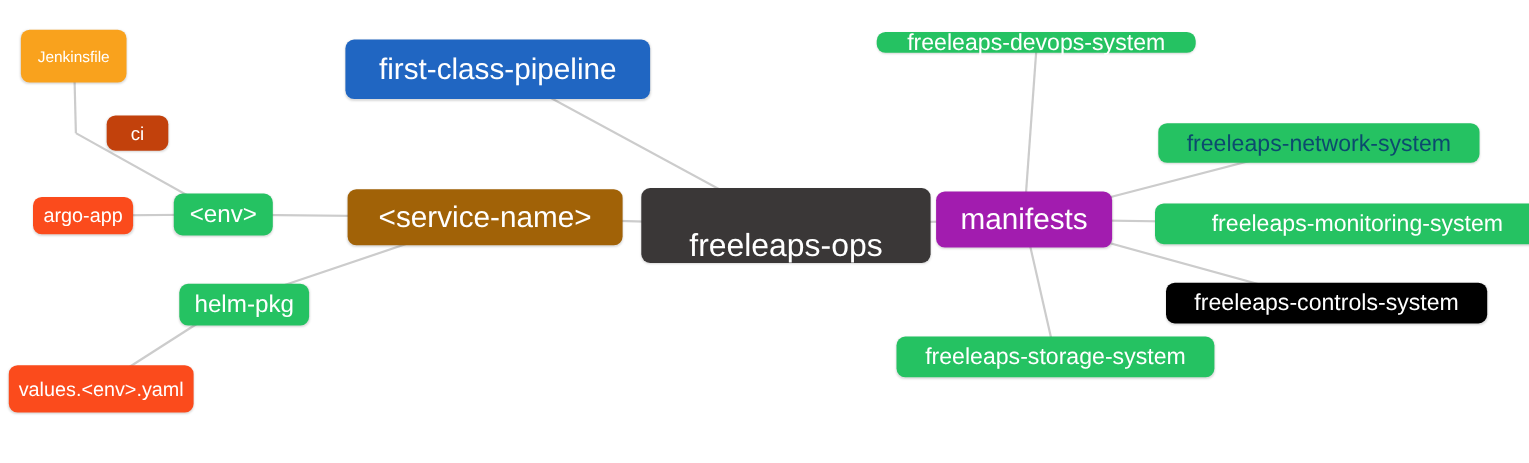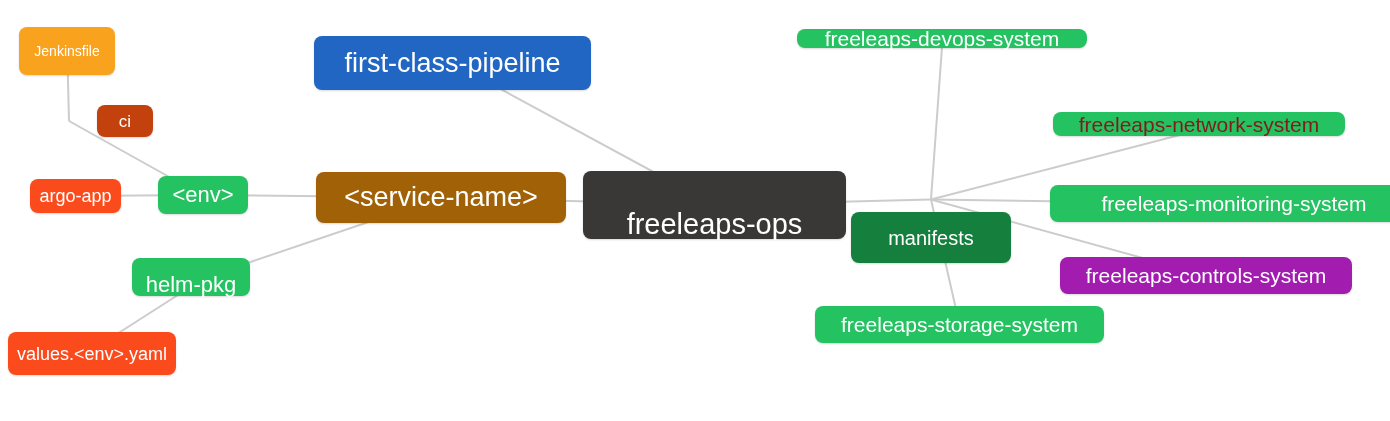--- a/index.html
+++ b/index.html
@@ -63,50 +63,50 @@
   <div id="node-layer">
       <div class="node" style="left: 583px; top: 171px; width: 263px; height: 68px; font-size: 29px; background: rgb(58, 55, 55); color: rgb(255, 255, 255); align-items: flex-end;">
     <span class="node-label">freeleaps-ops</span>
   </div>
       <div class="node" style="left: 314px; top: 36px; width: 277px; height: 54px; font-size: 27px; background: rgb(32, 102, 194); color: rgb(255, 255, 255);">
     <span class="node-label">first-class-pipeline</span>
   </div>
       <div class="node" style="left: 316px; top: 172px; width: 250px; height: 51px; font-size: 27px; background: #a16207; color: rgb(255, 255, 255);">
     <span class="node-label">&lt;service-name&gt;</span>
   </div>
-      <div class="node" style="left: 851px; top: 174px; width: 160px; height: 51px; font-size: 20px; background: #15803d; color: rgb(255, 255, 255); margin-top: 38px;">
+      <div class="node" style="left: 851px; top: 174px; width: 160px; height: 51px; font-size: 27px; background: #a21caf; color: rgb(255, 255, 255);">
     <span class="node-label">manifests</span>
   </div>
       <div class="node" style="left: 158px; top: 176px; width: 90px; height: 38px; font-size: 22px; background: rgb(37, 194, 98); color: rgb(255, 255, 255);">
     <span class="node-label">&lt;env&gt;</span>
   </div>
-      <div class="node" style="left: 132px; top: 258px; width: 118px; height: 38px; font-size: 22px; background: rgb(37, 194, 98); color: rgb(255, 255, 255); align-items: flex-end;">
+      <div class="node" style="left: 163px; top: 258px; width: 118px; height: 38px; font-size: 22px; background: rgb(37, 194, 98); color: rgb(255, 255, 255);">
     <span class="node-label">helm-pkg</span>
   </div>
       <div class="node" style="left: 53px; top: 105px; width: 56px; height: 32px; font-size: 17px; background: #c2410c; color: rgb(255, 255, 255); margin-left: 44px;">
     <span class="node-label">ci</span>
   </div>
       <div class="node" style="left: 30px; top: 179px; width: 91px; height: 34px; font-size: 18px; background: rgb(251, 75, 28); color: rgb(255, 255, 255); align-items: center;">
     <span class="node-label">argo-app</span>
   </div>
       <div class="node" style="left: 8px; top: 332px; width: 168px; height: 43px; font-size: 18px; background: rgb(251, 75, 28); color: rgb(255, 255, 255);">
     <span class="node-label">values.&lt;env&gt;.yaml</span>
   </div>
       <div class="node" style="left: 19px; top: 27px; width: 96px; height: 48px; font-size: 14px; background: rgb(249, 162, 29); color: rgb(255, 255, 255);">
     <span class="node-label">Jenkinsfile</span>
   </div>
       <div class="node" style="left: 797px; top: 29px; width: 290px; height: 19px; font-size: 21px; background: rgb(37, 194, 98); color: rgb(255, 255, 255);">
     <span class="node-label">freeleaps-devops-system</span>
   </div>
-      <div class="node" style="left: 1053px; top: 112px; width: 292px; height: 24px; font-size: 21px; background: rgb(37, 194, 98); color: #7f1d1d;">
+      <div class="node" style="left: 1053px; top: 112px; width: 292px; height: 36px; font-size: 21px; background: rgb(37, 194, 98); color: #0c4a6e;">
     <span class="node-label">freeleaps-network-system</span>
   </div>
       <div class="node" style="left: 1050px; top: 185px; width: 368px; height: 37px; font-size: 21px; background: rgb(37, 194, 98); color: rgb(255, 255, 255);">
     <span class="node-label">freeleaps-monitoring-system</span>
   </div>
-      <div class="node" style="left: 1060px; top: 257px; width: 292px; height: 37px; font-size: 21px; background: #a21caf; color: rgb(255, 255, 255);">
+      <div class="node" style="left: 1060px; top: 257px; width: 292px; height: 37px; font-size: 21px; background: #000000; color: rgb(255, 255, 255);">
     <span class="node-label">freeleaps-controls-system</span>
   </div>
       <div class="node" style="left: 815px; top: 306px; width: 289px; height: 37px; font-size: 21px; background: rgb(37, 194, 98); color: rgb(255, 255, 255);">
     <span class="node-label">freeleaps-storage-system</span>
   </div>
     </div>
 </div>
 
 </body></html>

